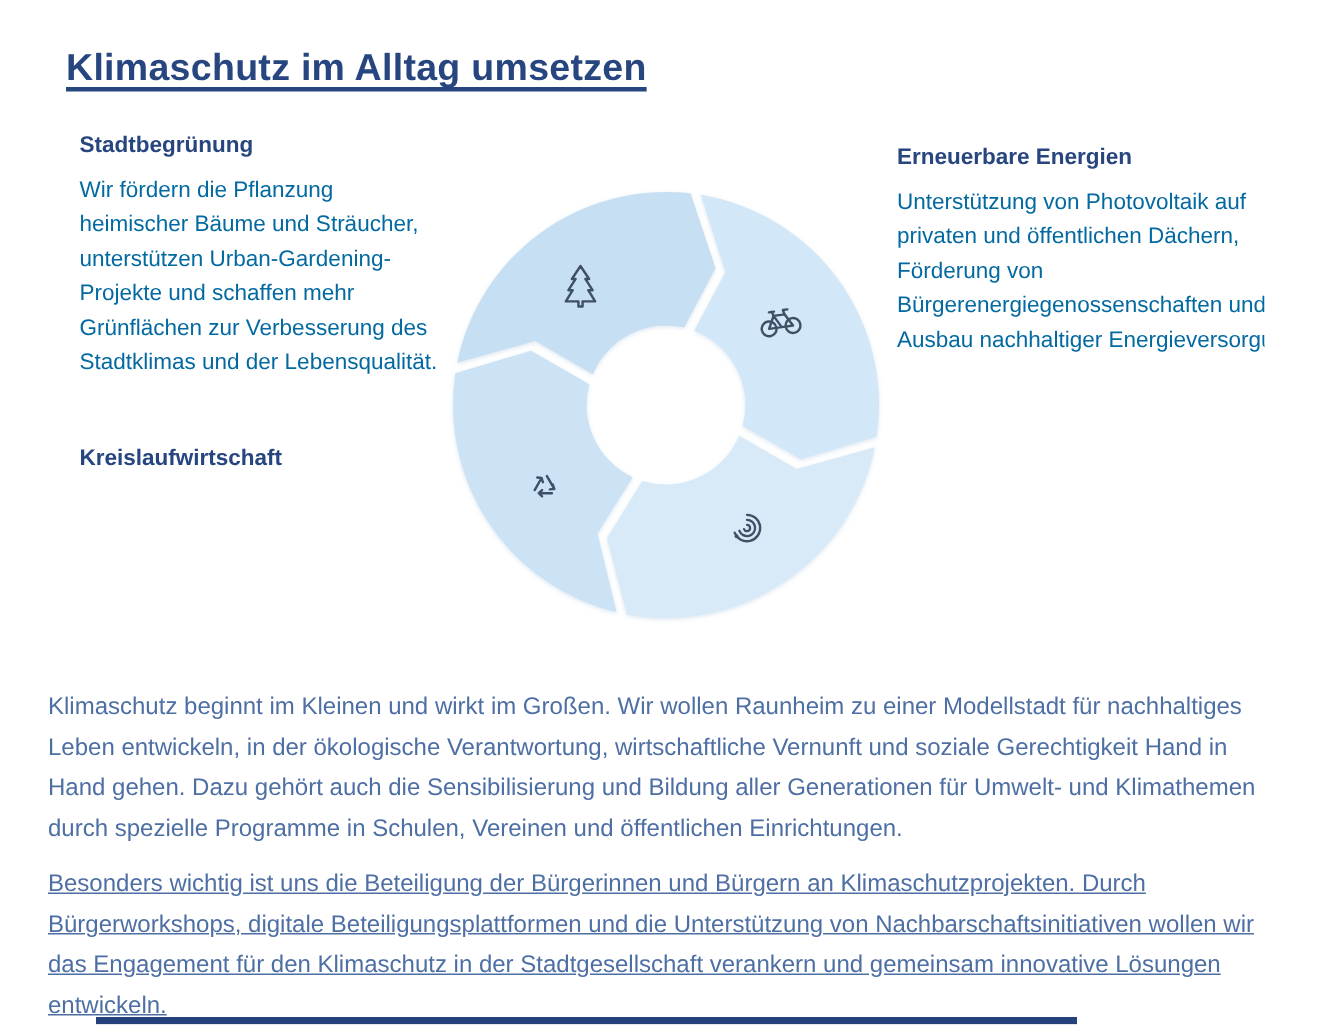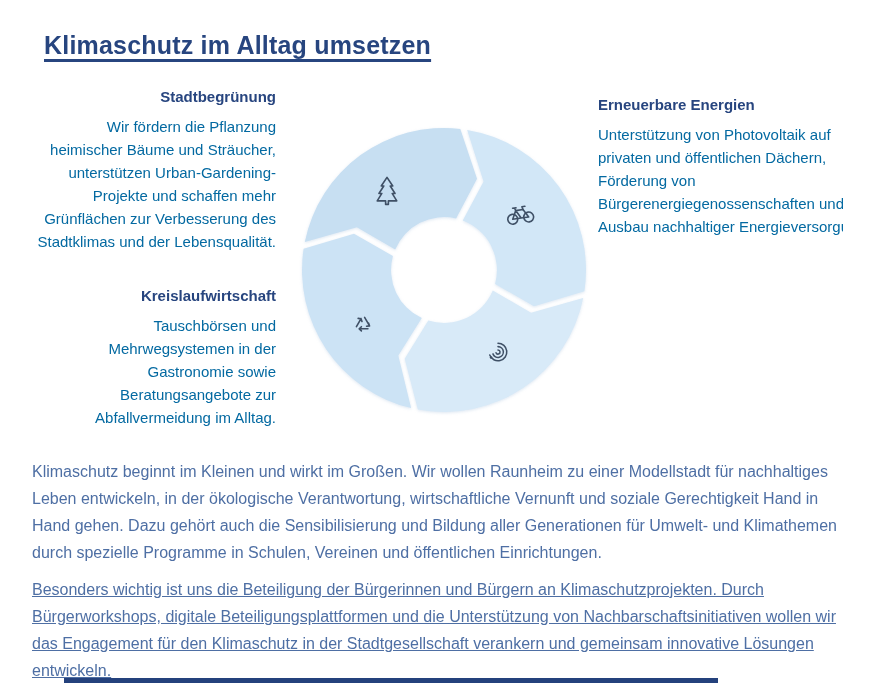--- a/index.html
+++ b/index.html
@@ -8,25 +8,25 @@
     position:relative; width:843px; height:683px; background:#ffffff;
     font-family:"Liberation Sans", sans-serif; overflow:hidden;
   }
   .page-title {
     position:absolute; left:44px; top:31px;
     font-size:25px; font-weight:700; color:#27457f;
     text-decoration:underline; text-decoration-thickness:2.5px; text-underline-offset:5px;
     letter-spacing:.2px;
   }
   .col { position:absolute; top:88px; }
-  .col-left  { left:32px;  width:244px; text-align:right; }
+  .col-left  { left:53px;  width:244px; text-align:left; }
   .col-right { left:598px; width:272px; text-align:left; }
   .topic h3 { font-size:15px; font-weight:700; color:#27457f; margin:0 0 9px 0; line-height:18px; }
   .topic p  { font-size:15px; color:#0369a1; line-height:23px; }
-  .col-left  .topic-2 { margin-top:34px; }
+  .col-left  .topic-2 { margin-top:44px; }
   .col-right .topic-2 { margin-top:8px; }
   .diagram { position:absolute; left:294px; top:120px; }
   .diagram path.seg { filter:drop-shadow(0 1px 1.5px rgba(120,160,205,.25)); }
   .icon { stroke:#3f5066; stroke-width:1.4; fill:none; stroke-linecap:round; stroke-linejoin:round; }
   .body-copy { position:absolute; left:32px; top:458px; width:814px; }
   .body-copy p { font-size:16px; color:#4e6fa4; line-height:27px; }
   .body-copy p + p { margin-top:10px;text-decoration:underline; }
   .footer-bar { position:absolute; left:64px; bottom:0; width:654px; height:5px; background:#24417c; }
 </style>
 </head>
@@ -36,21 +36,20 @@
 
   <h1 class="page-title">Klimaschutz im Alltag umsetzen</h1>
 
   <section class="col col-left">
     <div class="topic topic-1">
       <h3>Stadtbegrünung</h3>
       <p>Wir fördern die Pflanzung heimischer Bäume und Sträucher, unterstützen Urban-Gardening-Projekte und schaffen mehr Grünflächen zur Verbesserung des Stadtklimas und der Lebensqualität.</p>
     </div>
     <div class="topic topic-2">
       <h3>Kreislaufwirtschaft</h3>
-      <p>Tauschbörsen und Mehrwegsystemen in der Gastronomie sowie Beratungsangebote zur Abfallvermeidung im Alltag.</p>
     </div>
   </section>
 
   <section class="col col-right">
     <div class="topic topic-2">
       <h3>Erneuerbare Energien</h3>
       <p>Unterstützung von Photovoltaik auf privaten und öffentlichen Dächern, Förderung von Bürgerenergiegenossenschaften und Ausbau nachhaltiger Energieversorgung.</p>
     </div>
   </section>
 

